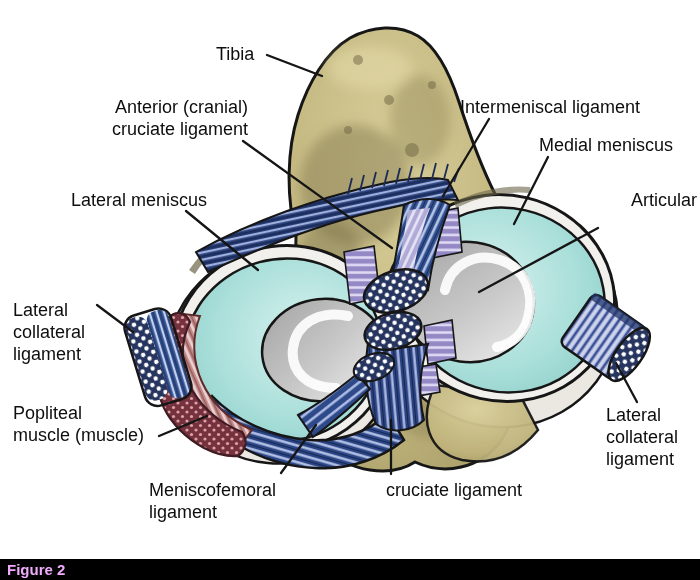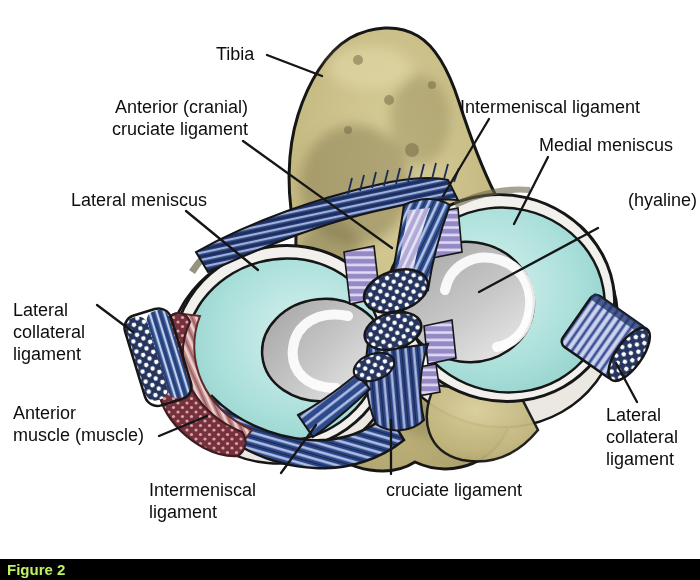--- a/index.html
+++ b/index.html
@@ -2,21 +2,21 @@
 <html><head>
 <meta charset="utf-8">
 <style>
   html,body{margin:0;padding:0;background:#fff;}
   .stage{position:relative;width:700px;height:580px;background:#ffffff;overflow:hidden;
          font-family:Liberation Sans, sans-serif;}
   svg{position:absolute;left:0;top:0;}
   .lbl{position:absolute;font-size:18px;line-height:22px;color:#0e0e0e;white-space:nowrap;}
   .lbl.center{text-align:right;}
   .figbar{position:absolute;left:0;top:559px;width:700px;height:21px;background:#000;}
-  .figbar span{display:block;color:#bef264;font-weight:bold;font-size:15px;line-height:21px;padding-left:7px;}
+  .figbar span{display:block;color:#f0abfc;font-weight:bold;font-size:15px;line-height:21px;padding-left:7px;}
 </style>
 </head>
 <body>
 
 <div class="stage">
 
 <svg width="700" height="580" viewBox="0 0 700 580">
   <defs>
     <filter id="blur" x="-50%" y="-50%" width="200%" height="200%">
           <feGaussianBlur stdDeviation="6"></feGaussianBlur>
@@ -238,42 +238,42 @@
 
 <div class="lbl" style="left:539px;top:134px;">
   <span>Medial meniscus</span>
 </div>
 
 <div class="lbl" style="left:71px;top:189px;">
   <span>Lateral meniscus</span>
 </div>
 
 <div class="lbl center" style="left:597px;top:189px;width:100px;">
-  <div>(hyaline)</div>
+  <div>Articular</div>
 </div>
 
 <div class="lbl" style="left:13px;top:271px;margin-top:28px;">
   <div>Lateral</div>
   <div>collateral</div>
   <div>ligament</div>
 </div>
 
 <div class="lbl" style="left:13px;top:402px;">
-  <div>Anterior</div>
+  <div>Popliteal</div>
   <div>muscle (muscle)</div>
 </div>
 
 <div class="lbl" style="left:606px;top:404px;">
   <div>Lateral</div>
   <div>collateral</div>
   <div>ligament</div>
 </div>
 
 <div class="lbl" style="left:149px;top:479px;">
-  <div>Intermeniscal</div>
+  <div>Meniscofemoral</div>
   <div>ligament</div>
 </div>
 
 <div class="lbl center" style="left:360px;top:479px;width:162px;">
   <div>cruciate ligament</div>
 </div>
 
 <div class="figbar">
   <span>Figure 2</span>
 </div>

